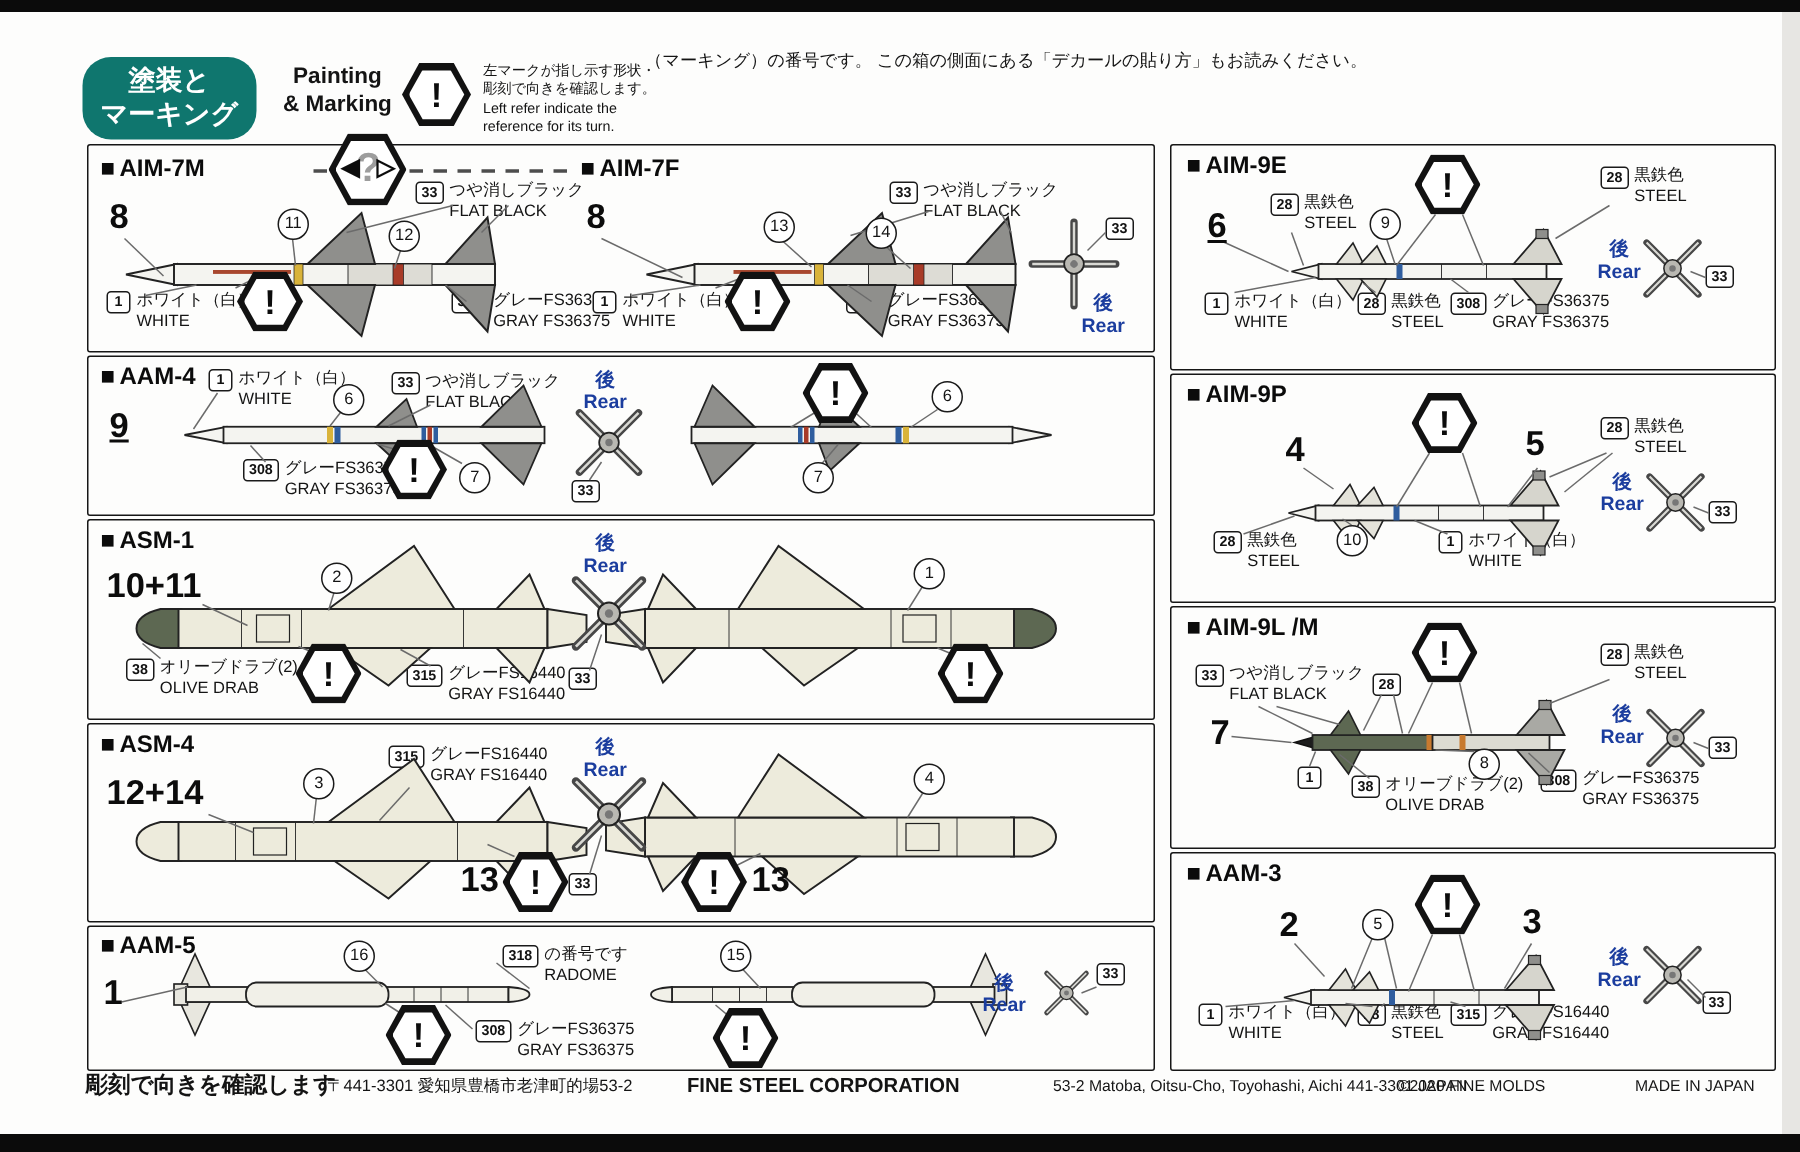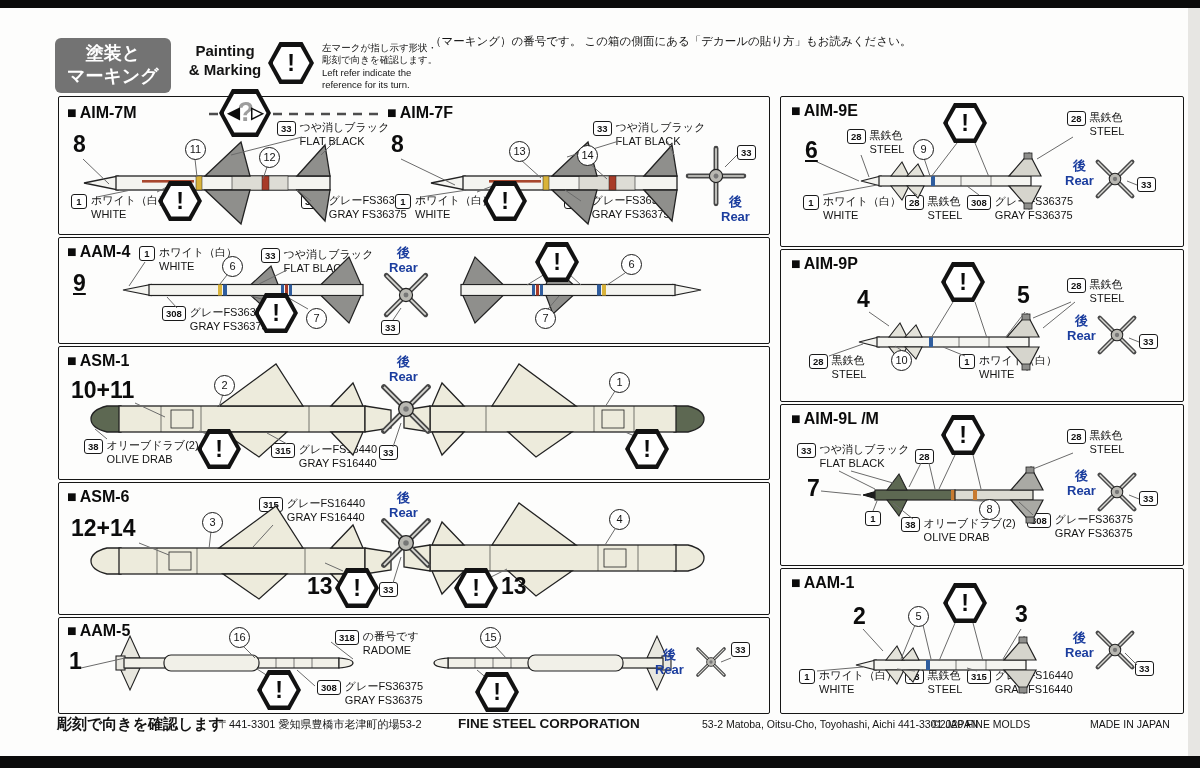--- a/index.html
+++ b/index.html
@@ -30,21 +30,21 @@
   .hex.dir .in{position:relative;font-size:0;}
   .hex.dir .q{position:absolute;left:50%;top:50%;transform:translate(-46%,-52%);
        font:bold 27px/1 "Liberation Sans",sans-serif;color:#9d9d9d;}
   .hex.dir .la{position:absolute;left:4px;top:50%;transform:translateY(-52%);font-size:16px;color:#0c0c0c;}
   .hex.dir .ra{position:absolute;right:3px;top:50%;transform:translateY(-52%);font-size:16px;color:#0c0c0c;}
   .rear{position:absolute;text-align:center;color:#1b3d9e;font:bold 13px/1.15 "Liberation Sans",sans-serif;z-index:3;}
   .rear span{display:block;}
   svg.lay{position:absolute;left:0;top:0;overflow:visible;z-index:1;}
   .ld{stroke:#6b6b6b;stroke-width:1;fill:none;}
   .dash{stroke:#4d4d4d;stroke-width:2.4;stroke-dasharray:9 7;fill:none;}
-  .badge{position:absolute;background:#737373;border-radius:6px;color:#fff;text-align:center;
+  .badge{position:absolute;background:#0f766e;border-radius:19px;color:#fff;text-align:center;
          font:bold 18px/1.3 "Liberation Sans",sans-serif;padding:4px 12px;}
   .ptitle{position:absolute;font:bold 15px/1.25 "Liberation Sans",sans-serif;text-align:center;}
   .note{position:absolute;font:9.5px/1.3 "Liberation Sans",sans-serif;}
   .desc{position:absolute;font:11.5px/1.35 "Liberation Sans",sans-serif;}
   .foot{position:absolute;white-space:nowrap;}
 </style>
 </head>
 <body>
 
 <svg width="0" height="0" style="position:absolute">
@@ -390,21 +390,21 @@
       <line class="ld" x1="152" y1="48" x2="150" y2="66"></line>
       <line class="ld" x1="214" y1="42" x2="194" y2="64"></line>
       <line class="ld" x1="284" y1="88" x2="266" y2="80"></line>
       <use href="#rearX" transform="translate(347,60) scale(0.92)"></use>
       <line class="ld" x1="334" y1="100" x2="342" y2="74"></line>
       <line class="ld" x1="432" y1="94" x2="448" y2="86"></line>
       <line class="ld" x1="556" y1="46" x2="546" y2="62"></line>
     </svg>
     <div class="sec-title" style="left:8px;top:6px;">
       <span>■</span>
-      <span>ASM-6</span>
+      <span>ASM-4</span>
     </div>
     <span class="bignum" style="left:12px;top:34px;">12+14</span>
     <div class="callout" style="left:200px;top:14px;">
       <span class="bnum">315</span>
       <span class="ctxt">
           <span>グレーFS16440</span>
           <span>GRAY FS16440</span>
         </span>
     </div>
     <span class="cnum" style="left:143px;top:29px;">3</span>
@@ -666,21 +666,21 @@
       <line class="ld" x1="240" y1="60" x2="222" y2="90"></line>
       <line class="ld" x1="36" y1="102" x2="82" y2="98"></line>
       <line class="ld" x1="134" y1="102" x2="116" y2="100"></line>
       <line class="ld" x1="140" y1="102" x2="142" y2="100"></line>
       <line class="ld" x1="196" y1="102" x2="186" y2="99"></line>
       <use href="#rearX" transform="translate(334,81) scale(0.72)"></use>
       <line class="ld" x1="356" y1="96" x2="344" y2="84"></line>
     </svg>
     <div class="sec-title" style="left:10px;top:6px;">
       <span>■</span>
-      <span>AAM-1</span>
+      <span>AAM-3</span>
     </div>
     <span class="bignum" style="left:72px;top:36px;">2</span>
     <span class="cnum" style="left:127px;top:37px;">5</span>
     <span class="hex" style="left:162px;top:14px;width:44px;height:40px;">
         <span class="in">!</span>
       </span>
     <span class="bignum" style="left:234px;top:34px;">3</span>
     <div class="callout" style="left:18px;top:100px;">
       <span class="bnum">1</span>
       <span class="ctxt">

